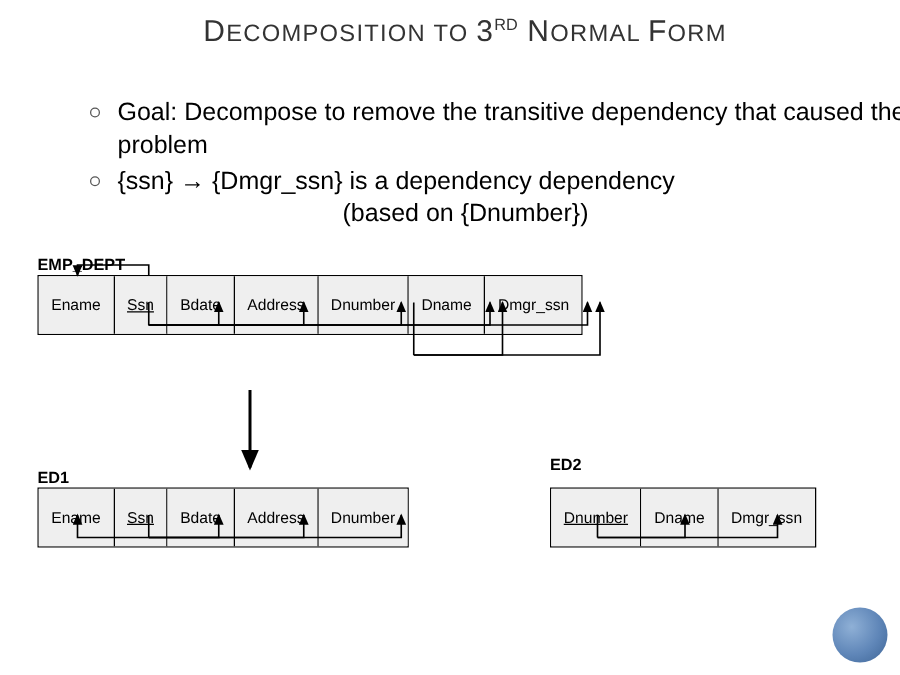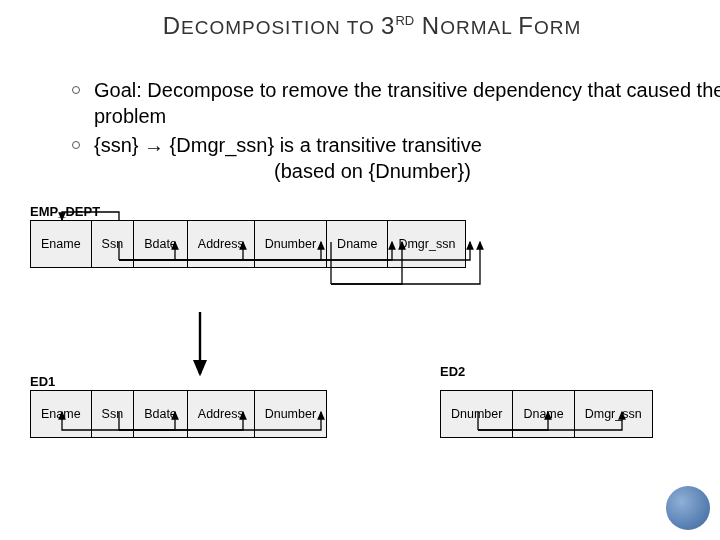--- a/index.html
+++ b/index.html
@@ -87,21 +87,21 @@
   .cell {
     border-right: 1px solid #000;
     padding: 16px 10px;
     font-family: Arial, sans-serif;
     font-size: 12.5px;
     background: #efefef;
     white-space: nowrap;
     text-align: center;
   }
   .cell:last-child { border-right: none; }
-  .cell.u { }
+  .cell.u { text-decoration: underline; }
   svg.arrows {
     position: absolute;
     top: 0; left: 0;
     width: 680px; height: 270px;
     overflow: visible;
   }
   .notice {
     position: absolute;
     left: 108px;
     bottom: 28px;
@@ -122,21 +122,21 @@
 
 <div class="slide">
 
   <div class="title">
     <span><span>D</span><span style="font-size:19px">ECOMPOSITION TO </span><span>3</span><span class="sup">RD</span><span> </span><span>N</span><span style="font-size:19px">ORMAL </span><span>F</span><span style="font-size:19px">ORM</span></span>
   </div>
 
   <ul class="bullets">
     <li><span>Goal:  Decompose to remove the transitive dependency that caused the problem</span></li>
     <li>
-      <span>{ssn} → {Dmgr_ssn} is a transitive transitive</span>
+      <span>{ssn} → {Dmgr_ssn} is a dependency dependency</span>
       <span class="indent">(based on {Dnumber})</span>
     </li>
   </ul>
 
   <div class="diagram">
 
     <div class="tbl-label" style="top:0;left:10px">EMP_DEPT</div>
     <div class="row" style="top:16px;left:10px">
       <div class="cell">Ename</div>
       <div class="cell u">Ssn</div>

